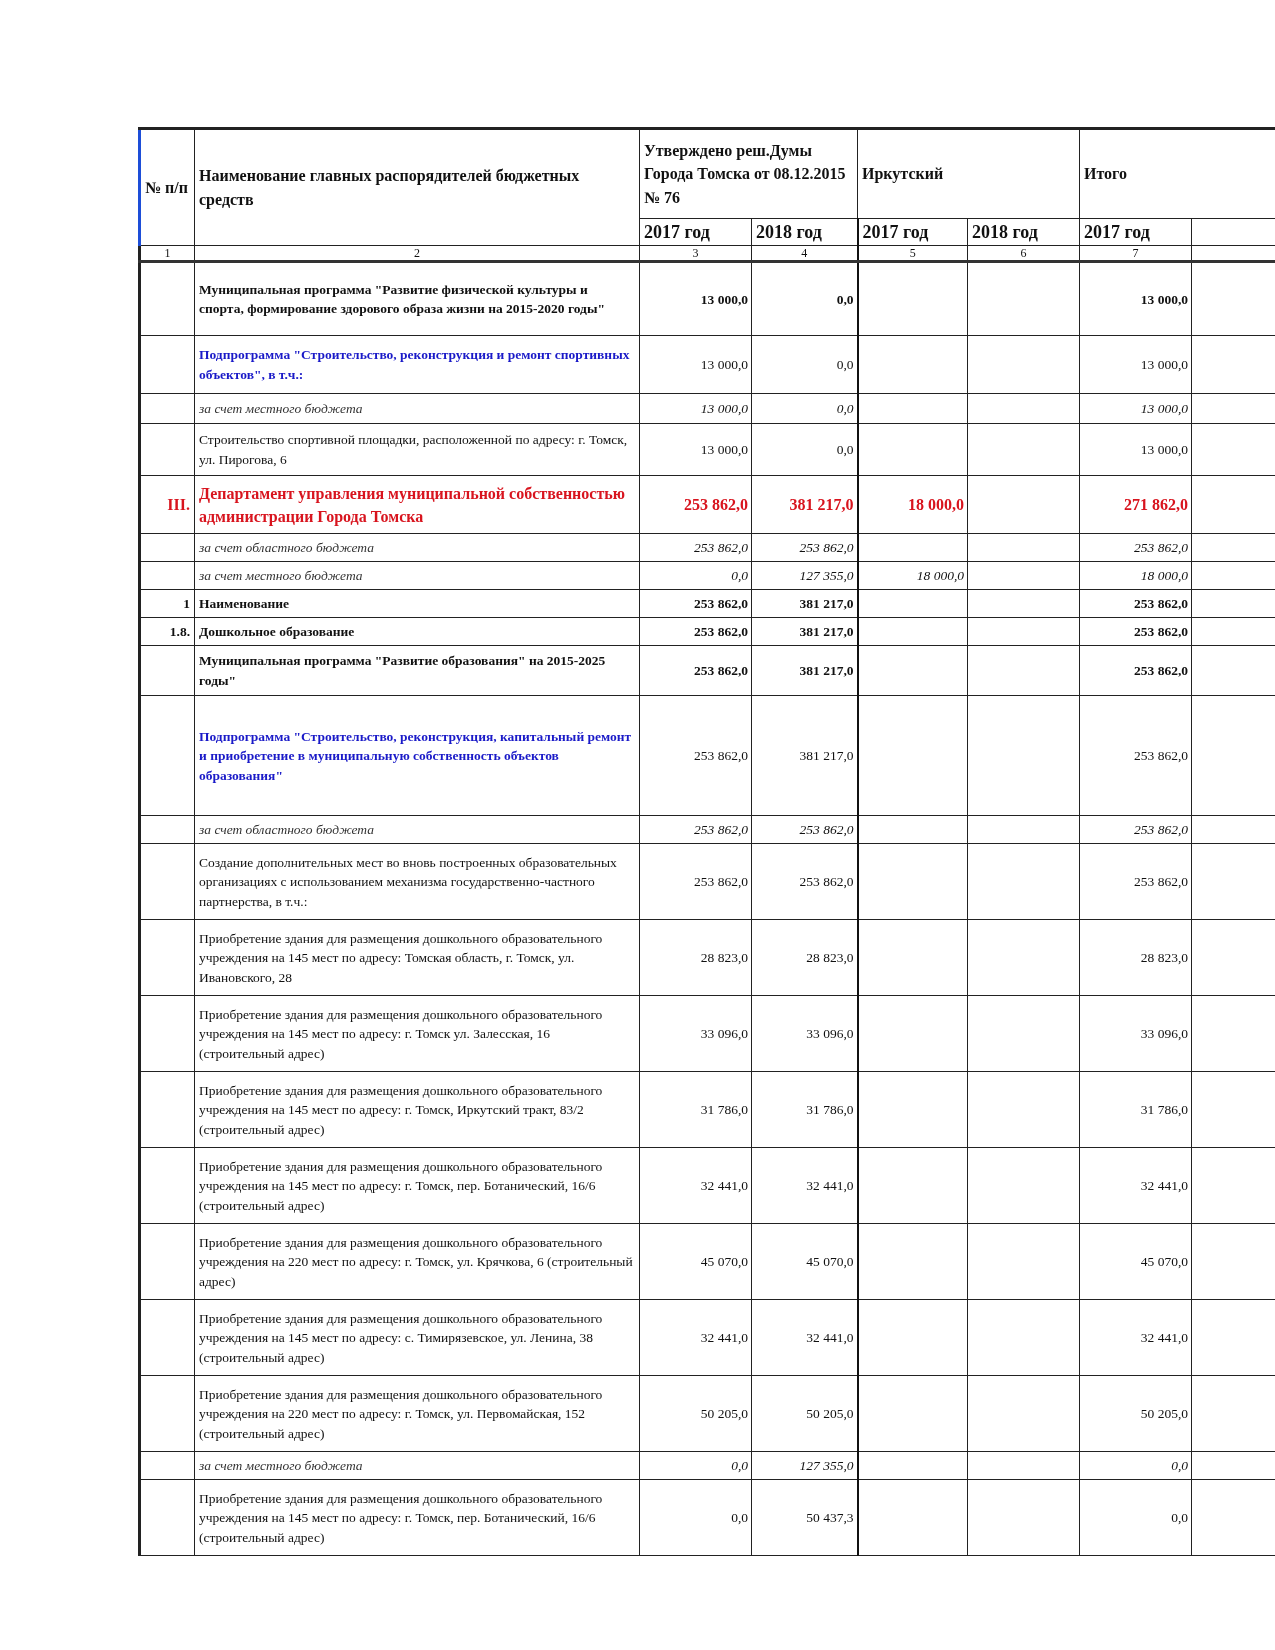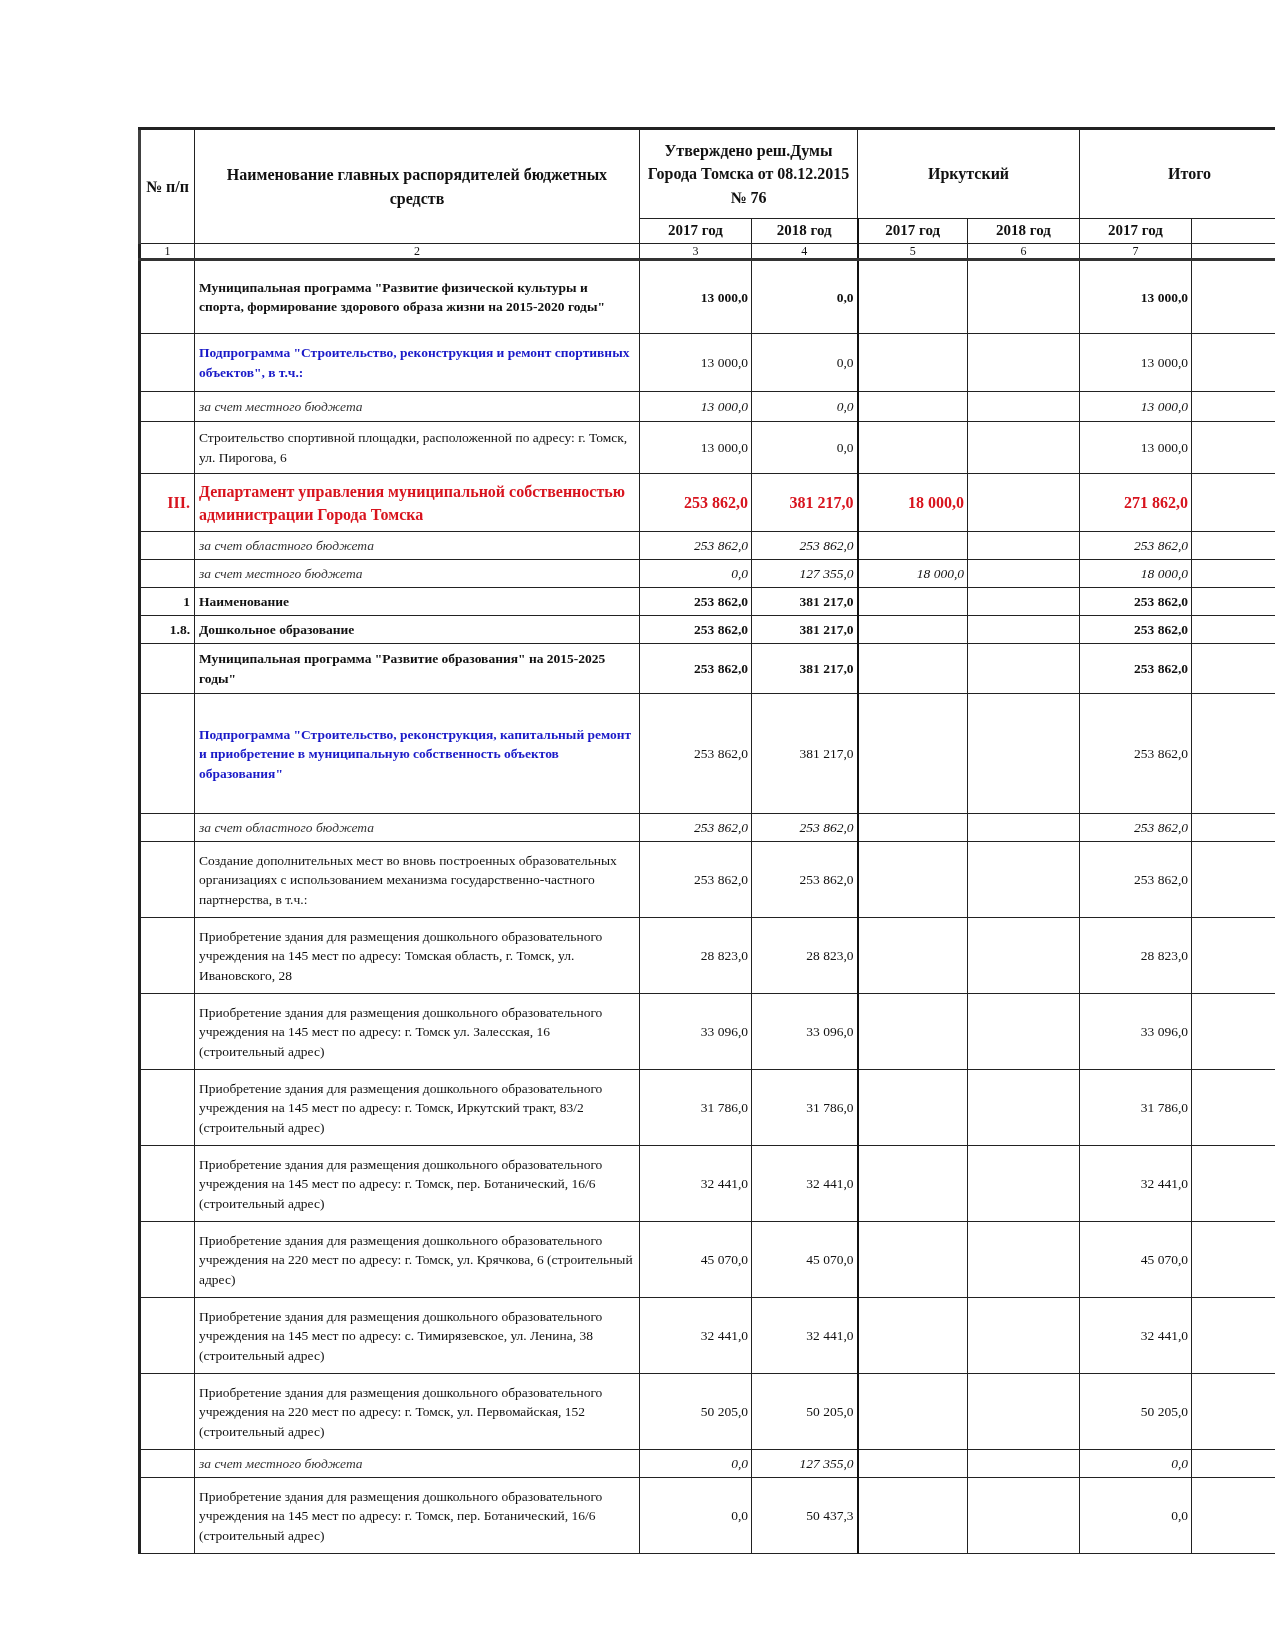--- a/index.html
+++ b/index.html
@@ -1,28 +1,28 @@
 <!DOCTYPE html>
 <html><head>
 <meta charset="utf-8">
 <style>
   html, body { margin: 0; padding: 0; background: #ffffff; }
   body { width: 1275px; height: 1650px; position: relative; overflow: hidden;
          font-family: "Liberation Serif", "DejaVu Serif", serif; color: #111; }
   .tbl-wrap { position: absolute; left: 138px; top: 127px; width: 1160px; }
   table { border-collapse: collapse; table-layout: fixed; width: 1160px; }
   td, th { border: 1px solid #222; padding: 0 4px; font-size: 13.5px; line-height: 1.45; vertical-align: middle; }
-  th { font-weight: bold; font-size: 16px; text-align: center; }
+  th { font-weight: bold; font-size: 16px; text-align: left; }
   .outer-top { border-top: 3px solid #222; }
   col.c1 { width: 55px; } col.c2 { width: 445px; } col.c3 { width: 112px; } col.c4 { width: 106px; }
   col.c5 { width: 110px; } col.c6 { width: 112px; } col.c7 { width: 112px; } col.c8 { width: 108px; }
   td.first { border-left: 3px solid #222; }
-  th.first { border-left: 3px solid #404040; margin-left: 34px; }
+  th.first { border-left: 3px solid #1d4ed8; margin-left: 34px; }
   .numrow td { text-align: center; font-size: 12px; line-height: 1.2; border-bottom: 3px solid #333; }
-  .yr th { font-size: 15px; height: 24px; margin-top: 24px; }
+  .yr th { font-size: 18px; height: 24px; margin-top: 24px; }
   .num { text-align: right; padding-right: 3px; }
   .no { text-align: right; font-weight: bold; }
   .bold td { font-weight: bold; }
   .blue .name { color: #1a1ac8; font-weight: bold; }
   .red td { color: #d8141e; font-weight: bold; font-size: 16px; }
   .red .no { color: #d8141e; }
   .ital td { font-style: italic; }
   .ital .name { color: #333; }
   .plain td { font-weight: normal; }
   .c4b { border-right: 2px solid #111; }

